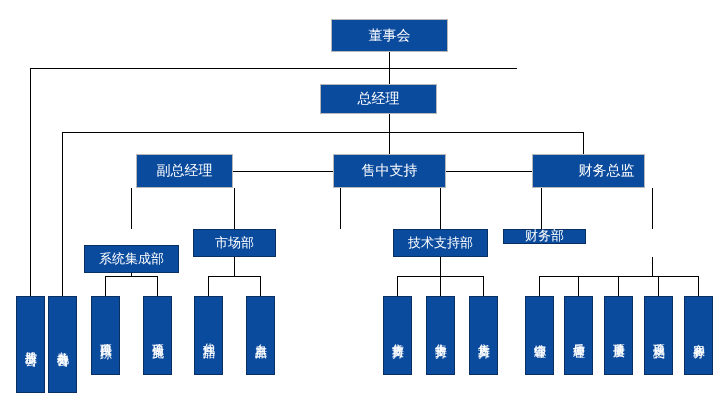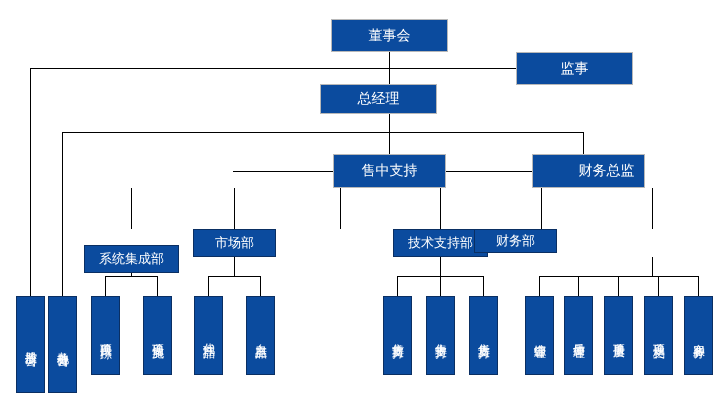--- a/index.html
+++ b/index.html
@@ -113,45 +113,45 @@
   <div class="conn h" style="left:539px; top:276px; width:159px;"></div>
   <div class="conn v" style="left:539px; top:276px; height:20px;"></div>
   <div class="conn v" style="left:578px; top:276px; height:20px;"></div>
   <div class="conn v" style="left:618px; top:276px; height:20px;"></div>
   <div class="conn v" style="left:658px; top:276px; height:20px;"></div>
   <div class="conn v" style="left:698px; top:276px; height:20px;"></div>
 
   <div class="node t14" style="left:331px; top:19px; width:117px; height:33px;">
     <span class="lbl">董事会</span>
   </div>
-  <div class="node t14" style="left:516px; top:52px; width:117px; height:33px;">
-    <span class="lbl">监事</span>
-  </div>
 
   <div class="node t14" style="left:320px; top:84px; width:117px; height:30px;">
     <span class="lbl">总经理</span>
   </div>
 
+  <div class="node t14" style="left:136px; top:154px; width:97px; height:34px;">
+    <span class="lbl">副总经理</span>
+  </div>
   <div class="node t14" style="left:333px; top:154px; width:113px; height:34px;">
     <span class="lbl">售中支持</span>
   </div>
   <div class="node t14" style="left:532px; top:154px; width:113px; height:34px;padding-left:36px;">
     <span class="lbl">财务总监</span>
   </div>
 
   <div class="node dark t13" style="left:84px; top:229px; width:95px; height:28px;margin-top:16px;">
     <span class="lbl">系统集成部</span>
   </div>
   <div class="node dark t13" style="left:193px; top:229px; width:83px; height:28px;">
     <span class="lbl">市场部</span>
   </div>
   <div class="node dark t13" style="left:393px; top:229px; width:95px; height:28px;">
     <span class="lbl">技术支持部</span>
   </div>
-  <div class="node dark t13" style="left:474px; top:229px; width:83px; height:24px;">
+  <div class="node dark t13" style="left:503px; top:229px; width:83px; height:15px;">
     <span class="lbl">财务部</span>
   </div>
 
   <div class="node dark vert t12" style="left:16px; top:296px; width:29px; height:97px;">
     <span class="lbl">控股子公司</span>
   </div>
   <div class="node dark vert t12" style="left:48px; top:296px; width:29px; height:97px;">
     <span class="lbl">各地分公司</span>
   </div>
   <div class="node dark vert t12" style="left:91px; top:296px; width:29px; height:79px;">

